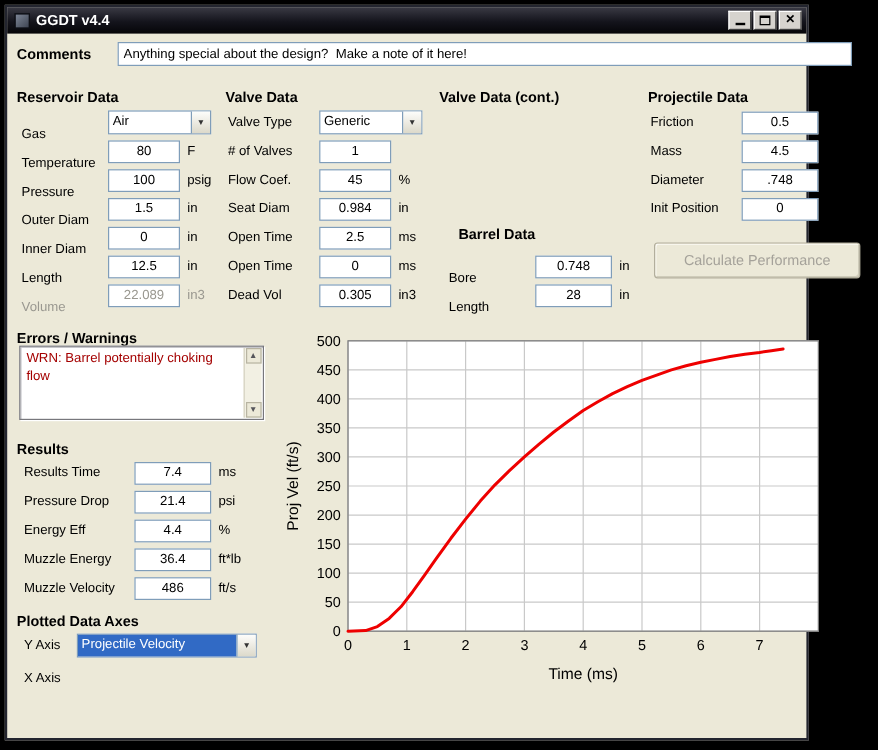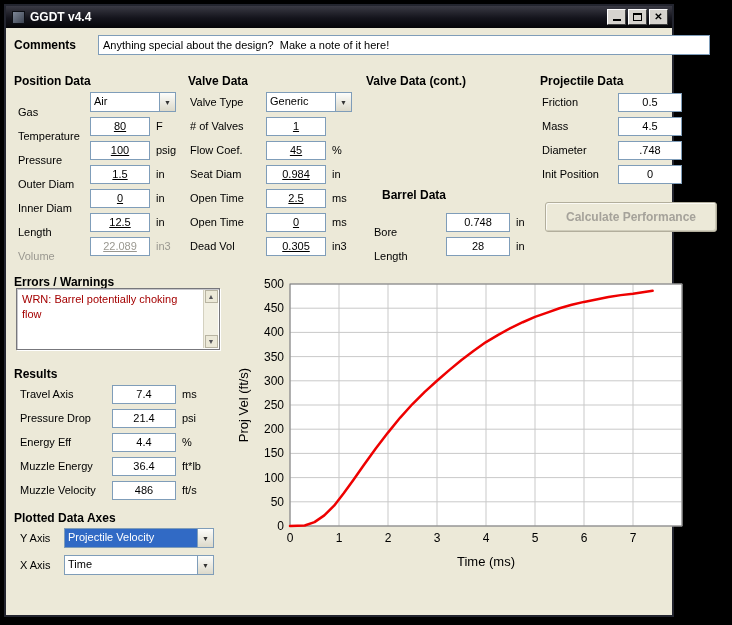--- a/index.html
+++ b/index.html
@@ -25,40 +25,40 @@
   .menu-item { display:inline-block; padding:2px 7px; color:#000; }
   .menu-item::first-letter { text-decoration:underline; }
   
   .client { position:relative; width:718px; height:564px; }
   .sec-hdr { position:absolute; font-size:12px; font-weight:bold; color:#000; white-space:nowrap; }
   .row { position:absolute; height:20px; display:flex; align-items:center; }
   .flabel { font-size:11px; color:#000; white-space:nowrap; }
   .funit { font-size:11px; color:#000; margin-left:6px; white-space:nowrap; }
   .fin { height:19px; border:1px solid #7f9db9; background:#fff; font-size:11px;
          text-align:center; font-family:inherit; color:#000; }
-  .w60 { width:60px;text-decoration:underline; } .w64 { width:64px; }
+  .w60 { width:60px; } .w64 { width:64px; }
   .lw72 { width:72px;margin-top:20px; } .lw76 { width:76px; } .lw92 { width:92px; } .lw44 { width:44px; }
   .dim .flabel, .dim .funit { color:#9a9890; }
   .dim .fin { color:#9a9890; }
   .comments-lbl { position:absolute; left:8px; top:10px; font-size:12px; font-weight:bold; }
   .comments-in { position:absolute; left:92px; top:7px; width:612px; height:20px;
                  border:1px solid #7f9db9; background:#fff; font-size:11px; padding:0 4px;
                  font-family:inherit; }
   
   .combo { display:flex; height:20px; background:#fff; border:1px solid #7f9db9; }
   .combo-value { flex:1; font-size:11px; padding:2px 3px; white-space:nowrap; overflow:hidden; color:#000; }
   .combo.selected .combo-value { background:#316ac5; color:#fff; }
   .combo-btn { width:16px; background:linear-gradient(#fdfdfb,#dcd9ca); border-left:1px solid #7f9db9;
                display:flex; align-items:center; justify-content:center; font-size:7px; color:#333; }
   .cw86 { width:86px; } .cw150 { width:150px; }
   
   .calc-btn { position:absolute; left:539px; top:174px; width:172px; height:30px;
               background:#ece9d8; border:1px solid #b2ae9c; border-radius:3px;
               box-shadow:inset 1px 1px 0 #fbfaf4, inset -1px -1px 0 #cfccba;
-              color:#a5a29a; font-size:12px; font-family:inherit;font-weight:bold; }
+              color:#a5a29a; font-size:12px; font-family:inherit; }
   
   .err-box { position:absolute; left:10px; top:260px; width:204px; height:62px; background:#fff;
              border:1px solid #77777c; box-shadow:1px 1px 0 #fff, inset 1px 1px 0 #c7c7cc;
              padding:3px 20px 3px 5px; font-size:11px; color:#a40000; line-height:1.35; }
   .err-scroll { position:absolute; right:1px; top:1px; bottom:1px; width:15px;
                 background:#f2f0e3; border-left:1px solid #d4d1c0; display:flex;
                 flex-direction:column; justify-content:space-between; align-items:center; }
   .sb-btn { width:13px; height:13px; background:#ece9d8; border:1px solid #b8b4a2;
             font-size:7px; color:#55555a; display:flex; align-items:center; justify-content:center; }
   
@@ -83,21 +83,21 @@
         <span class="glyph-close">✕</span>
       </span>
   </div>
 
 
   <div class="client">
 
     <span class="comments-lbl">Comments</span>
     <input class="comments-in" value="Anything special about the design?  Make a note of it here!" style="">
 
-    <span class="sec-hdr" style="left:8px;top:46px">Position Data</span>
+    <span class="sec-hdr" style="left:8px;top:46px">Reservoir Data</span>
     <span class="sec-hdr" style="left:182px;top:46px">Valve Data</span>
     <span class="sec-hdr" style="left:360px;top:46px">Valve Data (cont.)</span>
     <span class="sec-hdr" style="left:534px;top:46px">Projectile Data</span>
 
     <div class="row" style="left:12px;top:64px">
       <span class="flabel lw72">Gas</span>
       <div class="combo cw86">
         <span class="combo-value">Air</span>
         <span class="combo-btn">▼</span>
       </div>
@@ -208,21 +208,21 @@
     <div class="err-box">
       <span>WRN: Barrel potentially choking flow</span>
       <div class="err-scroll">
         <span class="sb-btn">▲</span>
         <span class="sb-btn">▼</span>
       </div>
     </div>
 
     <span class="sec-hdr" style="left:8px;top:339px">Results</span>
     <div class="row" style="left:14px;top:356px">
-      <span class="flabel lw92">Travel Axis</span>
+      <span class="flabel lw92">Results Time</span>
       <input class="fin w64" readonly="" value="7.4" style="">
       <span class="funit">ms</span>
     </div>
     <div class="row" style="left:14px;top:380px">
       <span class="flabel lw92">Pressure Drop</span>
       <input class="fin w64" readonly="" value="21.4" style="">
       <span class="funit">psi</span>
     </div>
     <div class="row" style="left:14px;top:404px">
       <span class="flabel lw92">Energy Eff</span>
@@ -243,24 +243,20 @@
     <span class="sec-hdr" style="left:8px;top:483px">Plotted Data Axes</span>
     <div class="row" style="left:14px;top:500px">
       <span class="flabel lw44">Y Axis</span>
       <div class="combo cw150 selected">
         <span class="combo-value">Projectile Velocity</span>
         <span class="combo-btn">▼</span>
       </div>
     </div>
     <div class="row" style="left:14px;top:527px">
       <span class="flabel lw44">X Axis</span>
-      <div class="combo cw150">
-        <span class="combo-value">Time</span>
-        <span class="combo-btn">▼</span>
-      </div>
     </div>
 
     <svg class="chart-svg" width="476" height="310" viewBox="0 0 476 310" id="chart-svg">
         <rect x="56" y="6" width="392" height="242" fill="#ffffff"></rect>
         <line x1="56" y1="6" x2="56" y2="248" stroke="#c9c9c9" stroke-width="1"></line>
         <line x1="105" y1="6" x2="105" y2="248" stroke="#c9c9c9" stroke-width="1"></line>
         <line x1="154" y1="6" x2="154" y2="248" stroke="#c9c9c9" stroke-width="1"></line>
         <line x1="203" y1="6" x2="203" y2="248" stroke="#c9c9c9" stroke-width="1"></line>
         <line x1="252" y1="6" x2="252" y2="248" stroke="#c9c9c9" stroke-width="1"></line>
         <line x1="301" y1="6" x2="301" y2="248" stroke="#c9c9c9" stroke-width="1"></line>

